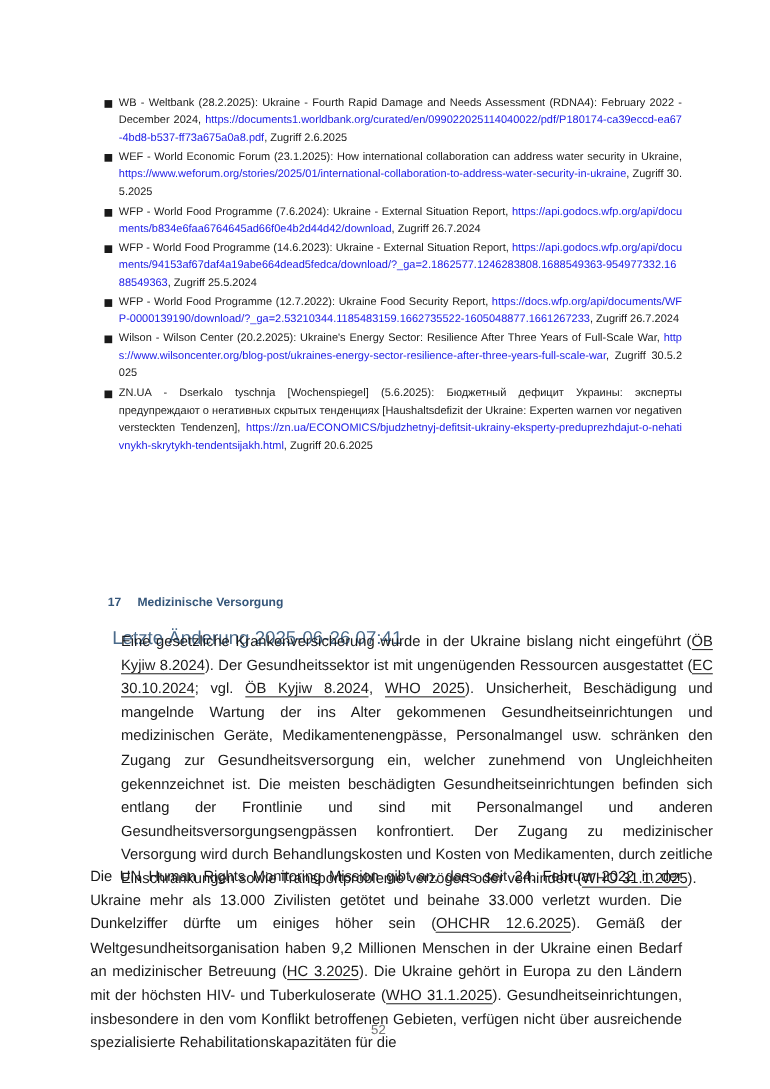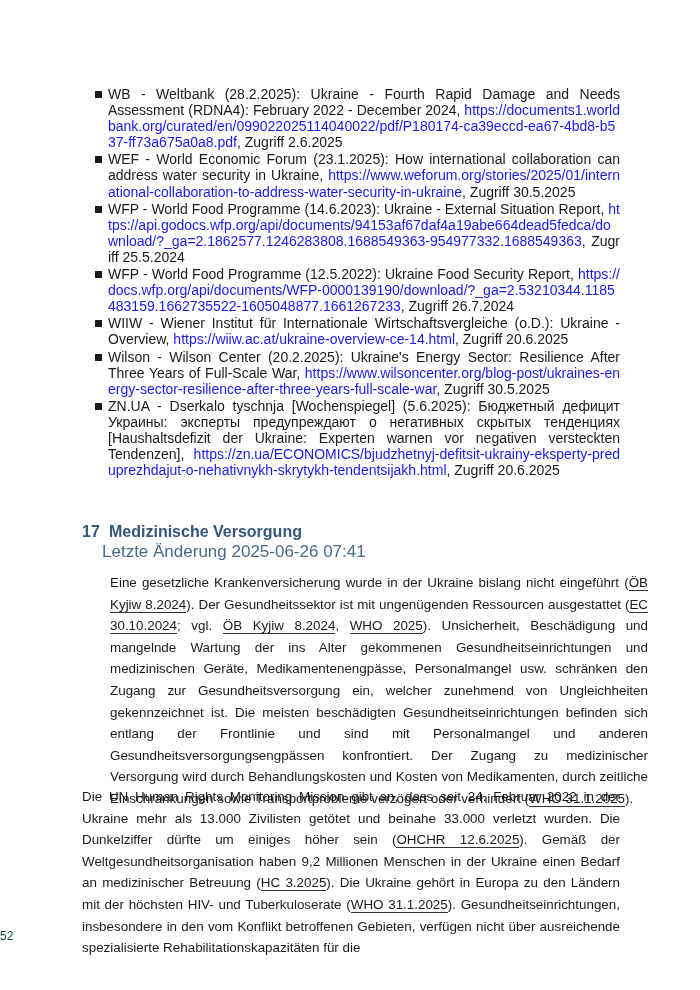--- a/index.html
+++ b/index.html
@@ -16,21 +16,21 @@
       color: #1a1a1a;
     }
     .refs {
       position: absolute;
       left: 95px;
       top: 86px;
       width: 525px;
       margin: 0;
       padding: 0;
       list-style: none;
-      font-size: 14px;
+      font-size: 10px;
       line-height: 16.1px;
     }
     .refs li {
       position: relative;
       padding-left: 13px;
       text-align: justify;
       margin: 0 0 1px 0;
       word-break: break-all;
       hyphens: none;
     }
@@ -48,24 +48,24 @@
       text-decoration: none;
       word-break: break-all;
     }
     .section {
       position: absolute;
       left: 82px;
       top: 524px;
       width: 540px;
     }
     .section-heading {
-      font-size: 16px;
+      font-size: 11px;
       font-weight: bold;
       color: #35567a;
-      margin: 0;
+      margin: 16px;
       line-height: 16px;
     }
     .section-heading .num {
       display: inline-block;
       width: 27px;
     }
     .section-meta {
       font-size: 17px;
       color: #4a6a8a;
       margin-top: 4px;
@@ -87,34 +87,34 @@
     .cite {
       color: #1a1a1a;
       text-decoration: none;
       border-bottom: 1px solid #333;
     }
     .page-number {
       position: absolute;
       top: 929px;
       left: 0;
       width: 688px;
-      text-align: left;
+      text-align: center;
       font-size: 12px;
-      color: #14532d;
+      color: #737373;
     }
   </style>
 </head>
 <body>
 
 <ul class="refs">
   <li><span class="bullet"></span><span class="txt">WB - Weltbank (28.2.2025): Ukraine - Fourth Rapid Damage and Needs Assessment (RDNA4): February 2022 - December 2024, </span><a href="#">https://documents1.worldbank.org/curated/en/099022025114040022/pdf/P180174-ca39eccd-ea67-4bd8-b537-ff73a675a0a8.pdf</a><span>, Zugriff 2.6.2025</span></li>
   <li><span class="bullet"></span><span class="txt">WEF - World Economic Forum (23.1.2025): How international collaboration can address water security in Ukraine, </span><a href="#">https://www.weforum.org/stories/2025/01/international-collaboration-to-address-water-security-in-ukraine</a><span>, Zugriff 30.5.2025</span></li>
+  <li><span class="bullet"></span><span class="txt">WFP - World Food Programme (7.6.2024): Ukraine - External Situation Report, </span><a href="#">https://api.godocs.wfp.org/api/documents/b834e6faa6764645ad66f0e4b2d44d42/download</a><span>, Zugriff 26.7.2024</span></li>
   <li><span class="bullet"></span><span class="txt">WFP - World Food Programme (14.6.2023): Ukraine - External Situation Report, </span><a href="#">https://api.godocs.wfp.org/api/documents/94153af67daf4a19abe664dead5fedca/download/?_ga=2.1862577.1246283808.1688549363-954977332.1688549363</a><span>, Zugriff 25.5.2024</span></li>
-  <li><span class="bullet"></span><span class="txt">WFP - World Food Programme (12.5.2022): Ukraine Food Security Report, </span><a href="#">https://docs.wfp.org/api/documents/WFP-0000139190/download/?_ga=2.53210344.1185483159.1662735522-1605048877.1661267233</a><span>, Zugriff 26.7.2024</span></li>
-  <li><span class="bullet"></span><span class="txt">WIIW - Wiener Institut für Internationale Wirtschaftsvergleiche (o.D.): Ukraine - Overview, </span><a href="#">https://wiiw.ac.at/ukraine-overview-ce-14.html</a><span>, Zugriff 20.6.2025</span></li>
+  <li><span class="bullet"></span><span class="txt">WFP - World Food Programme (12.7.2022): Ukraine Food Security Report, </span><a href="#">https://docs.wfp.org/api/documents/WFP-0000139190/download/?_ga=2.53210344.1185483159.1662735522-1605048877.1661267233</a><span>, Zugriff 26.7.2024</span></li>
   <li><span class="bullet"></span><span class="txt">Wilson - Wilson Center (20.2.2025): Ukraine's Energy Sector: Resilience After Three Years of Full-Scale War, </span><a href="#">https://www.wilsoncenter.org/blog-post/ukraines-energy-sector-resilience-after-three-years-full-scale-war</a><span>, Zugriff 30.5.2025</span></li>
   <li><span class="bullet"></span><span class="txt">ZN.UA - Dserkalo tyschnja [Wochenspiegel] (5.6.2025): Бюджетный дефицит Украины: эксперты предупреждают о негативных скрытых тенденциях [Haushaltsdefizit der Ukraine: Experten warnen vor negativen versteckten Tendenzen], </span><a href="#">https://zn.ua/ECONOMICS/bjudzhetnyj-defitsit-ukrainy-eksperty-preduprezhdajut-o-nehativnykh-skrytykh-tendentsijakh.html</a><span>, Zugriff 20.6.2025</span></li>
 </ul>
 
 <div class="section">
   <h2 class="section-heading"><span class="num">17</span><span>Medizinische Versorgung</span></h2>
   <div class="section-meta">Letzte Änderung 2025-06-26 07:41</div>
 </div>
 
 <p class="body-text p1"><span>Eine gesetzliche Krankenversicherung wurde in der Ukraine bislang nicht eingeführt (</span><a href="#" class="cite">ÖB Kyjiw 8.2024</a><span>). Der Gesundheitssektor ist mit ungenügenden Ressourcen ausgestattet (</span><a href="#" class="cite">EC 30.10.2024</a><span>; vgl. </span><a href="#" class="cite">ÖB Kyjiw 8.2024</a><span>, </span><a href="#" class="cite">WHO 2025</a><span>). Unsicherheit, Beschädigung und mangelnde Wartung der ins Alter gekommenen Gesundheitseinrichtungen und medizinischen Geräte, Medikamentenengpässe, Personalmangel usw. schränken den Zugang zur Gesundheitsversorgung ein, welcher zunehmend von Ungleichheiten gekennzeichnet ist. Die meisten beschädigten Gesundheitseinrichtungen befinden sich entlang der Frontlinie und sind mit Personalmangel und anderen Gesundheitsversorgungsengpässen konfrontiert. Der Zugang zu medizinischer Versorgung wird durch Behandlungskosten und Kosten von Medikamenten, durch zeitliche Einschränkungen sowie Transportprobleme verzögert oder verhindert (</span><a href="#" class="cite">WHO 31.1.2025</a><span>).</span></p>

